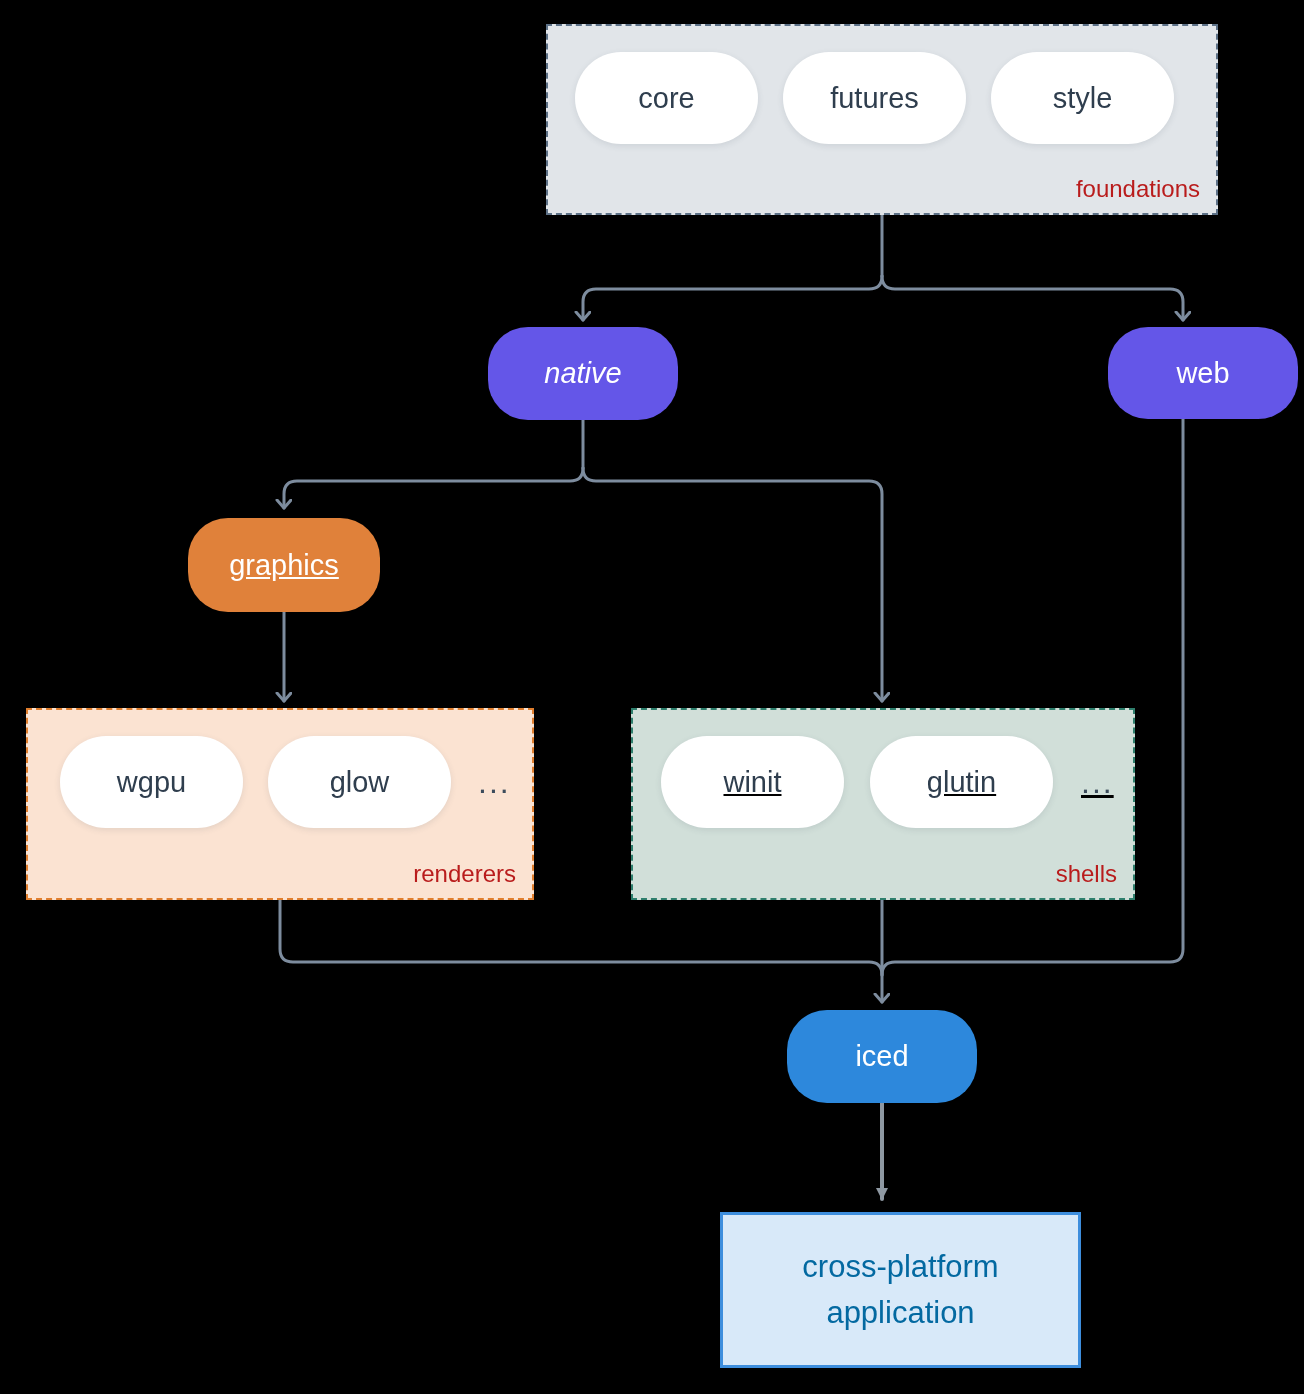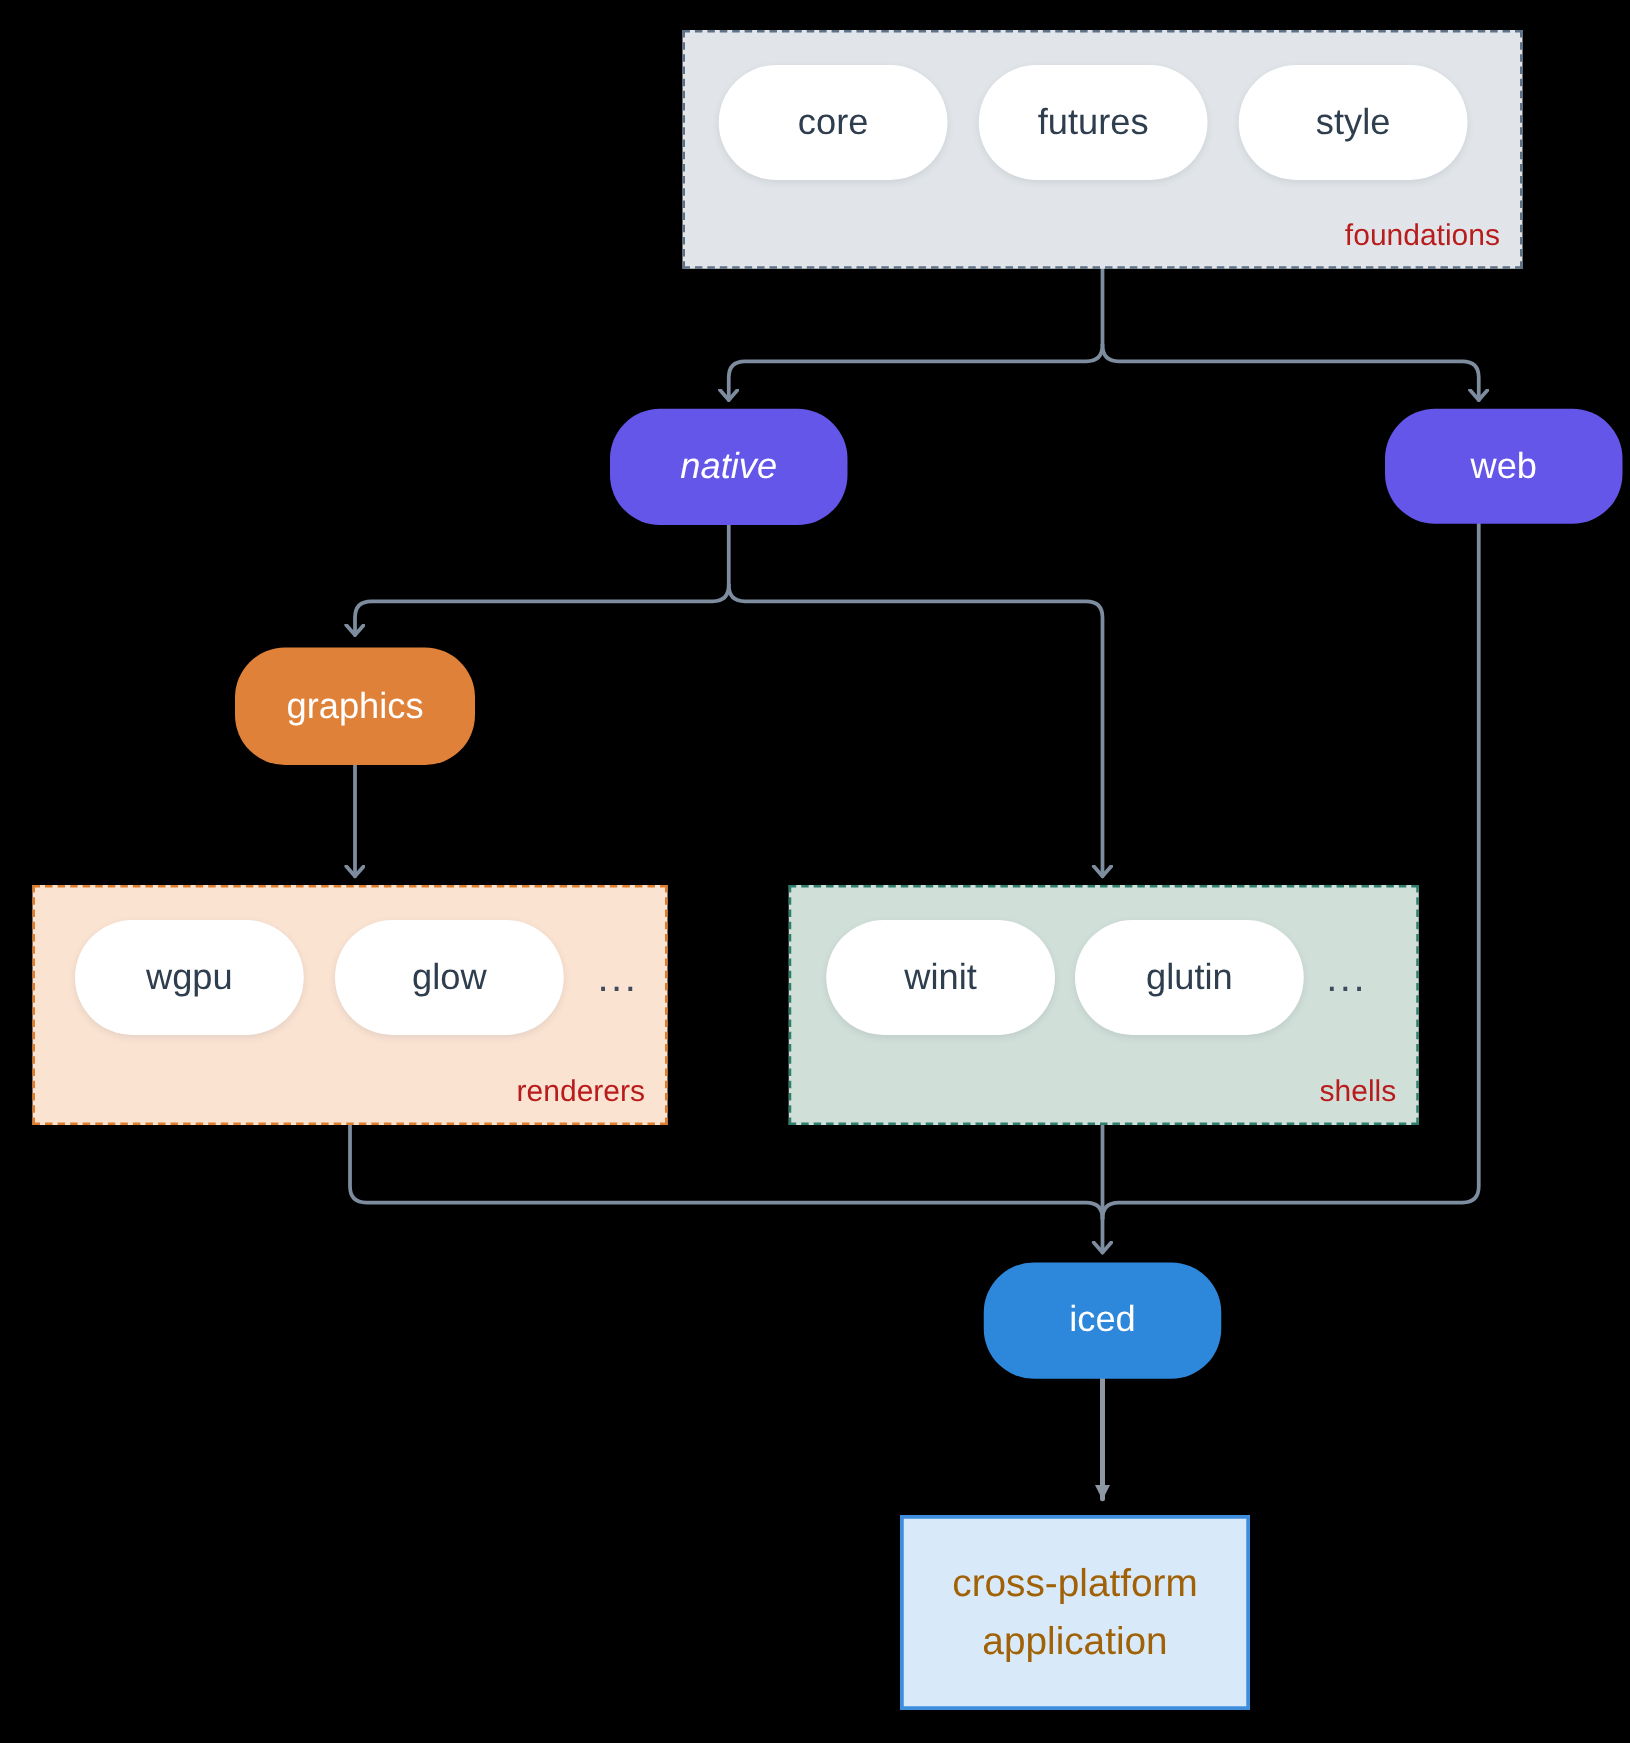--- a/index.html
+++ b/index.html
@@ -85,37 +85,37 @@
     position: absolute;
     border-radius: 40px;
     display: flex;
     align-items: center;
     justify-content: center;
     color: #ffffff;
     font-size: 29px;
   }
   .node-native   { left: 488px;  top: 327px;  width: 190px; height: 93px; background: #6456e8; font-style: italic; }
   .node-web      { left: 1108px; top: 327px;  width: 190px; height: 92px; background: #6456e8; }
-  .node-graphics { left: 188px;  top: 518px;  width: 192px; height: 94px; background: #e0813a; }
+  .node-graphics { left: 188px;  top: 518px;  width: 192px; height: 94px; background: #e0813a; text-decoration: underline; }
   .node-iced     { left: 787px;  top: 1010px; width: 190px; height: 93px; background: #2d88dc; }
   
   .app-box {
     position: absolute;
     left: 720px; top: 1212px;
-    width: 280px; height: 156px;
+    width: 361px; height: 156px;
     box-sizing: border-box;
     background: #d8e9f9;
     border: 3px solid #3e8edd;
     display: flex;
     align-items: center;
     justify-content: center;
     text-align: center;
     font-size: 31px;
     line-height: 1.5;
-    color: #a16207;
+    color: #0369a1;
     padding: 13px 24px;
   }
 </style>
 </head>
 <body>
 
 <div class="canvas">
 
   <svg class="connectors" viewBox="0 0 1304 1394" xmlns="http://www.w3.org/2000/svg">
     <defs>
@@ -164,21 +164,21 @@
   <div class="group group-renderers">
     <div class="pill-row" style="padding:0 28px;">
       <div class="pill-white">wgpu</div>
       <div class="pill-white">glow</div>
       <div class="ellipsis">...</div>
     </div>
     <div class="group-label">renderers</div>
   </div>
 
   <div class="group group-shells">
-    <div class="pill-row" style="gap:16px; padding:0 24px;">
+    <div class="pill-row" style="gap:26px; padding:0 24px;text-decoration:underline;">
       <div class="pill-white">winit</div>
       <div class="pill-white">glutin</div>
       <div class="ellipsis">...</div>
     </div>
     <div class="group-label">shells</div>
   </div>
 
   <div class="node node-iced">iced</div>
 
   <div class="app-box">cross-platform application</div>

